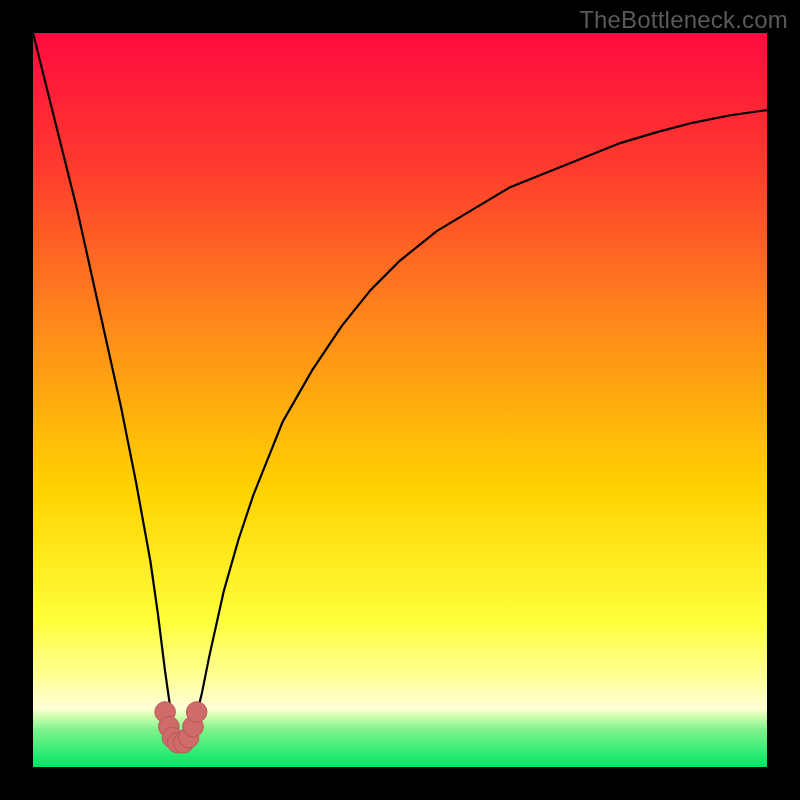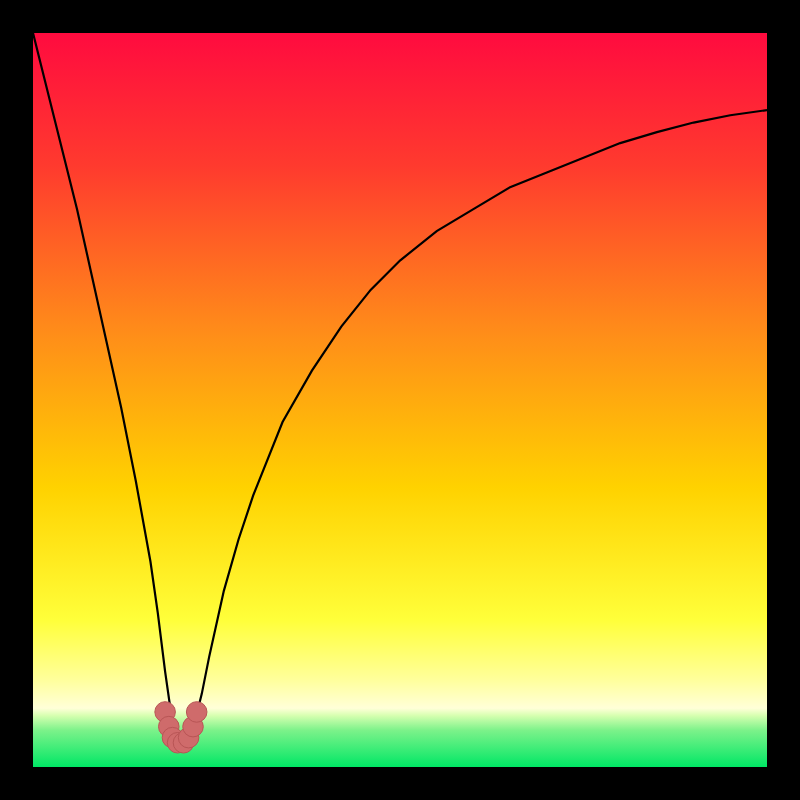--- a/index.html
+++ b/index.html
@@ -35,20 +35,21 @@
     font-weight: 400;
     letter-spacing: 0.2px;
     user-select: none;
   }
   svg { display: block; }
 </style>
 </head>
 <body>
 
 <div class="frame">
+  <div class="watermark">TheBottleneck.com</div>
 
   <div class="plot">
     <svg id="chart-svg" width="734" height="734" viewBox="0 0 734 734">
       <defs>
         <linearGradient id="bg-grad" x1="0" y1="0" x2="0" y2="1">
             <stop offset="0%" stop-color="#ff0b3f"></stop>
             <stop offset="18%" stop-color="#ff3a2e"></stop>
             <stop offset="40%" stop-color="#ff8a1a"></stop>
             <stop offset="62%" stop-color="#ffd200"></stop>
             <stop offset="80%" stop-color="#ffff3a"></stop>

